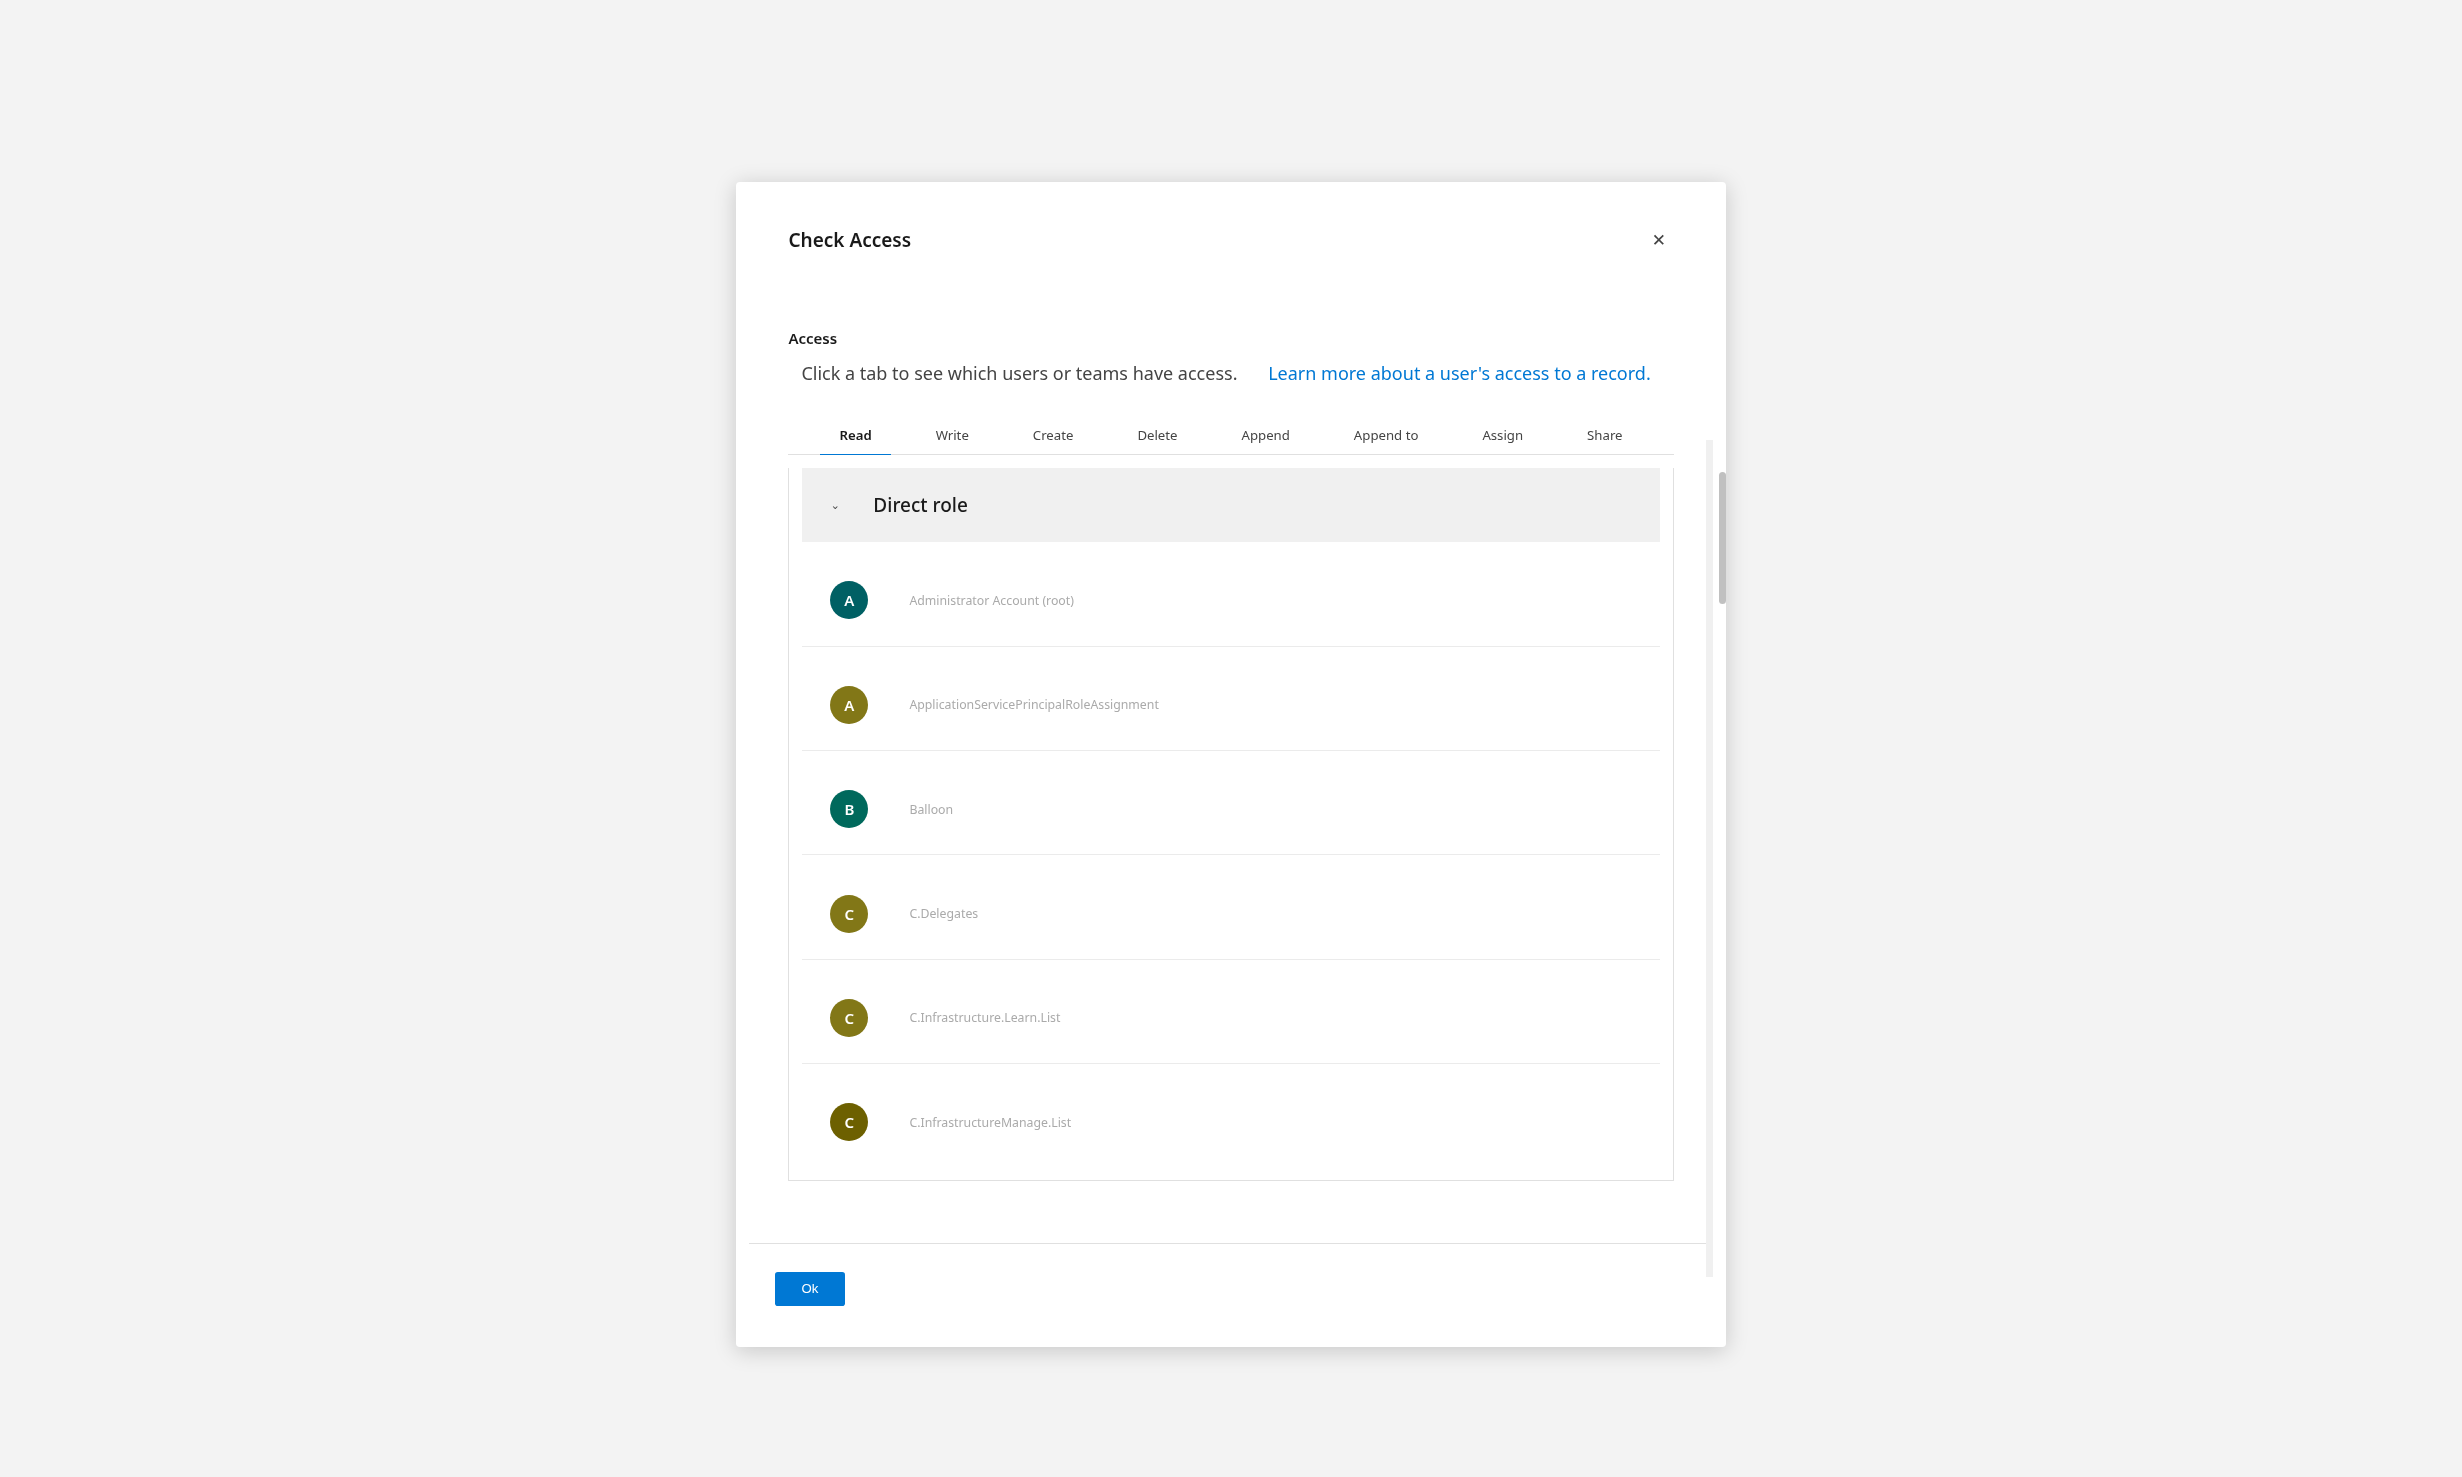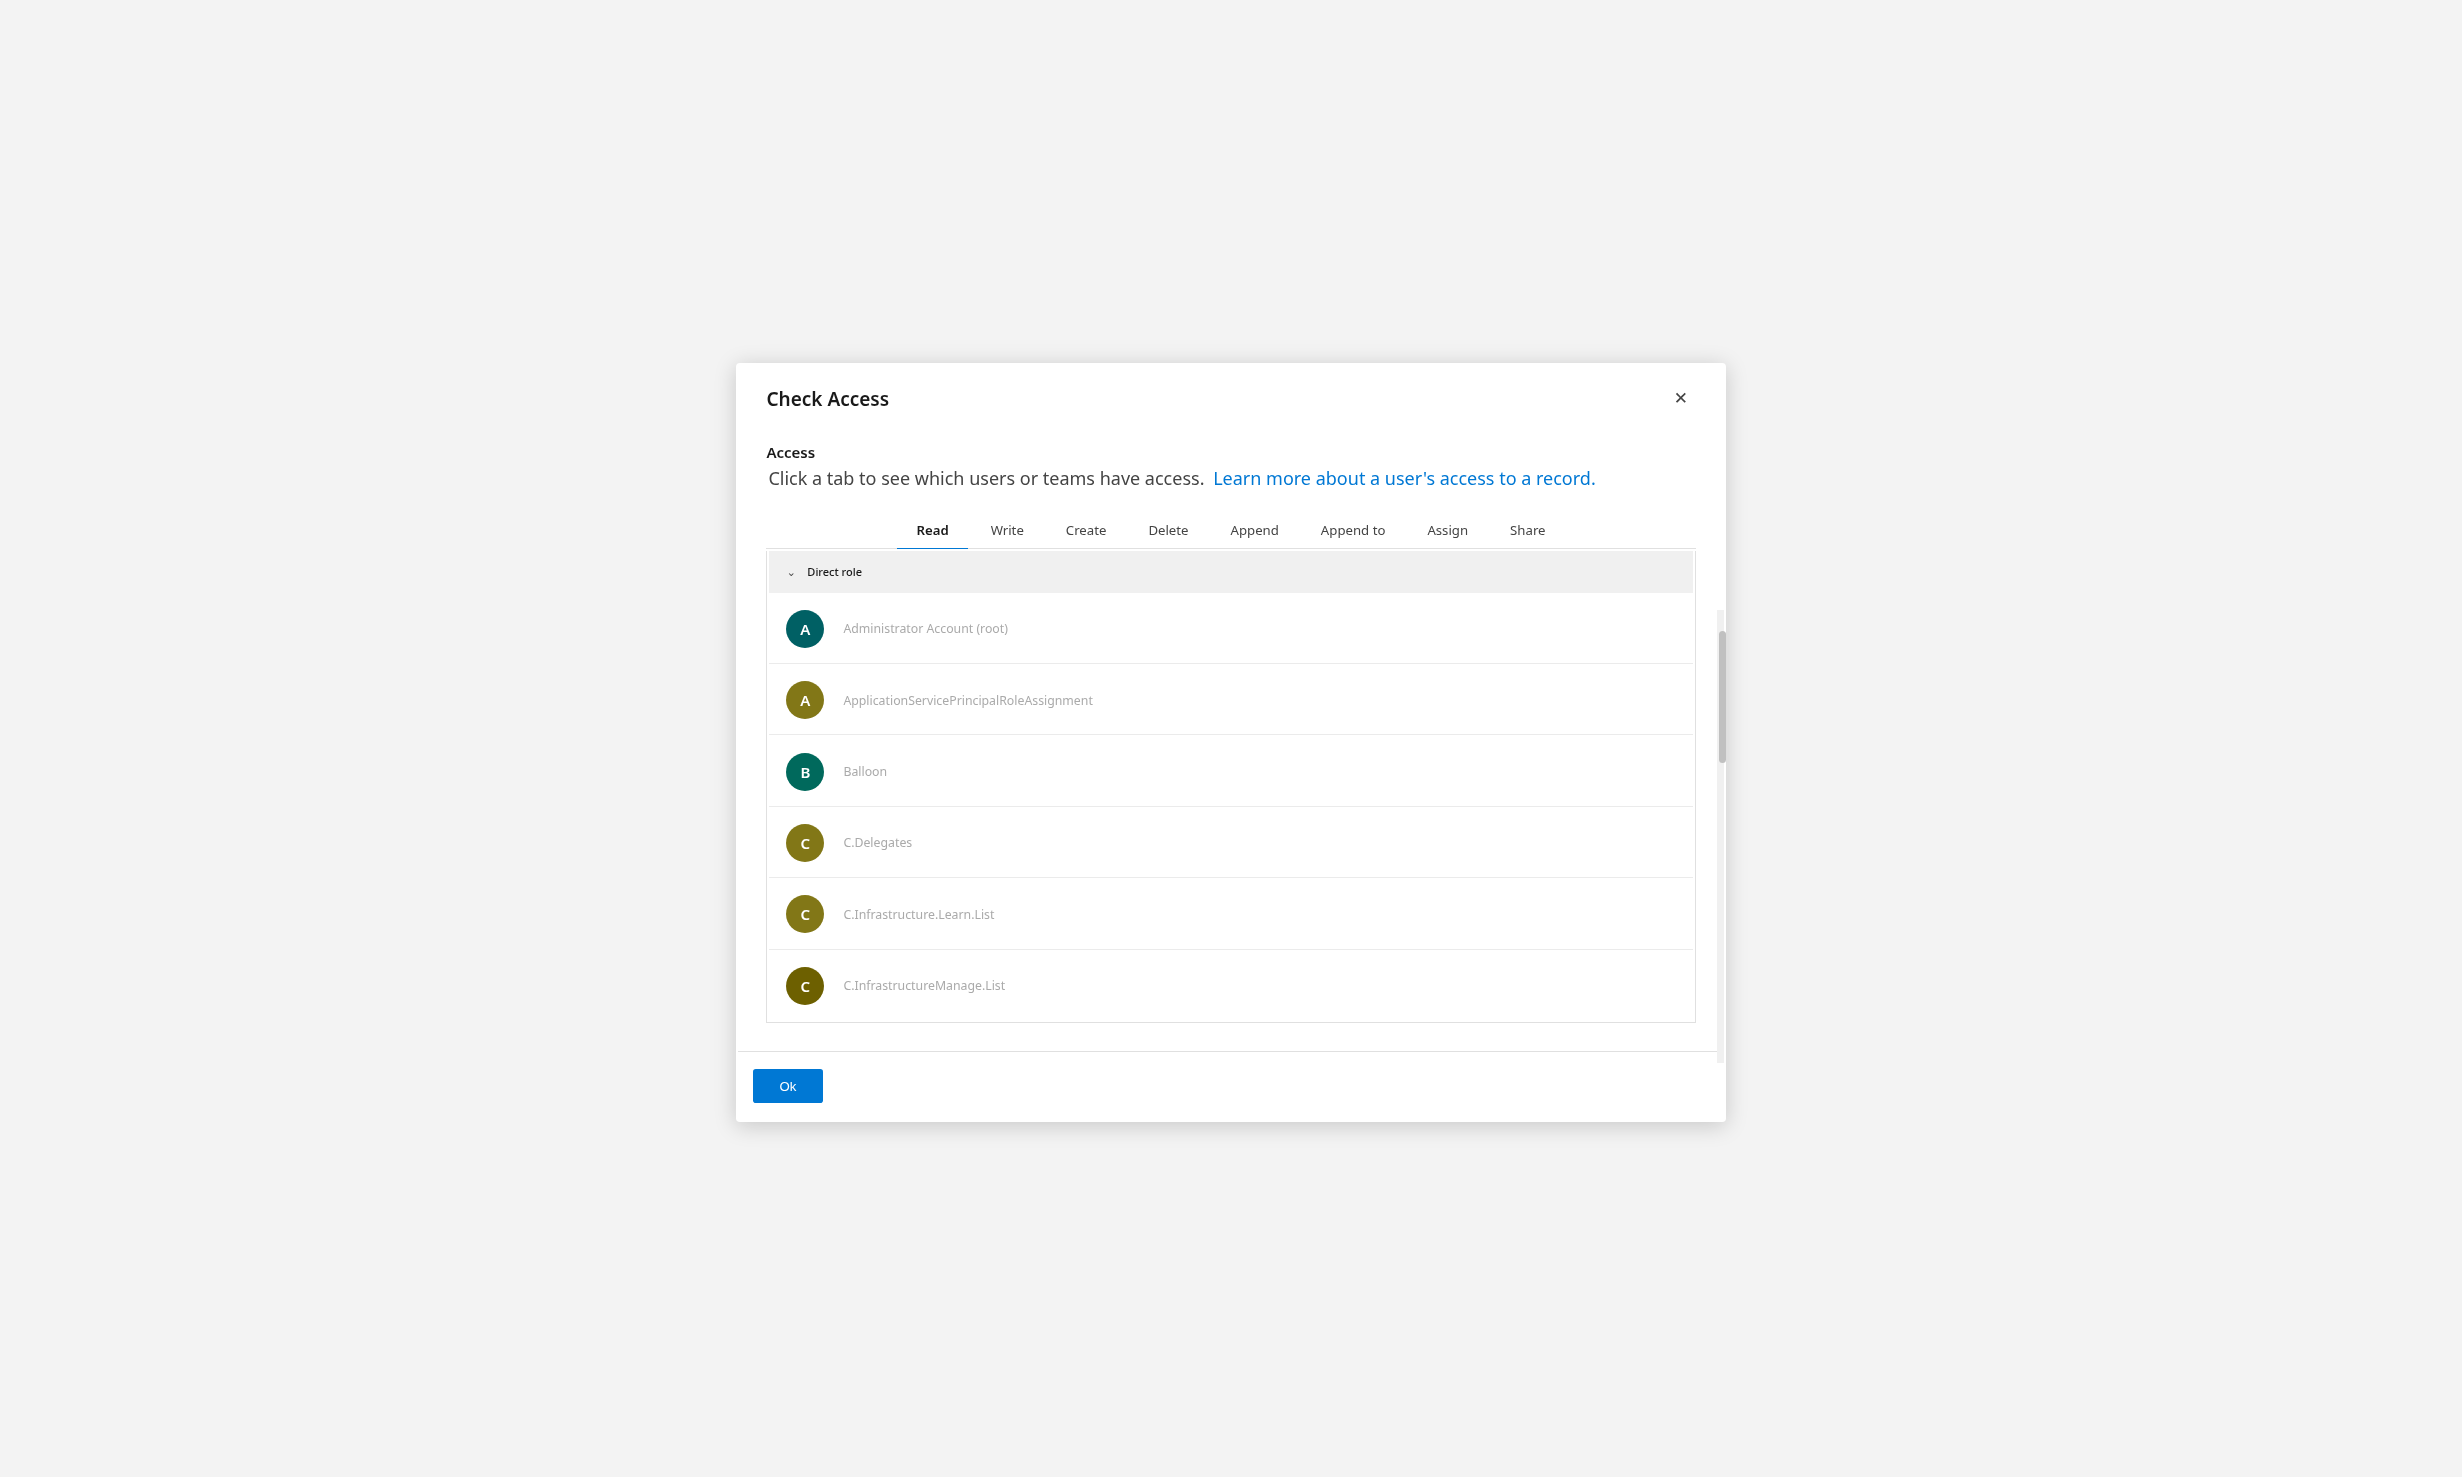--- a/index.html
+++ b/index.html
@@ -1,17 +1,17 @@
 <!DOCTYPE html>
 <html style="font-size:15px"><head>
   <meta charset="utf-8">
   <style>
     * {
       box-sizing: border-box;
-      margin: 2px;
+      margin: 13px;
       padding: 0;
     }
 
     body {
       font-family: 'Segoe UI', system-ui, -apple-system, sans-serif;
       background: #f3f3f3;
       display: flex;
       align-items: center;
       justify-content: center;
       min-height: 100vh;
@@ -132,21 +132,21 @@
     .section-header {
       background: #f0f0f0;
       padding: 11.3px 15px;
       display: flex;
       align-items: center;
       gap: 7.5px;
       cursor: pointer;
     }
 
     .section-header-label {
-      font-size: 11px;
+      font-size: 19px;
       font-weight: 500;
       color: #1a1a1a;
     }
 
     .chevron {
       font-size: 11.3px;
       color: #444;
     }
 
     .user-row {

